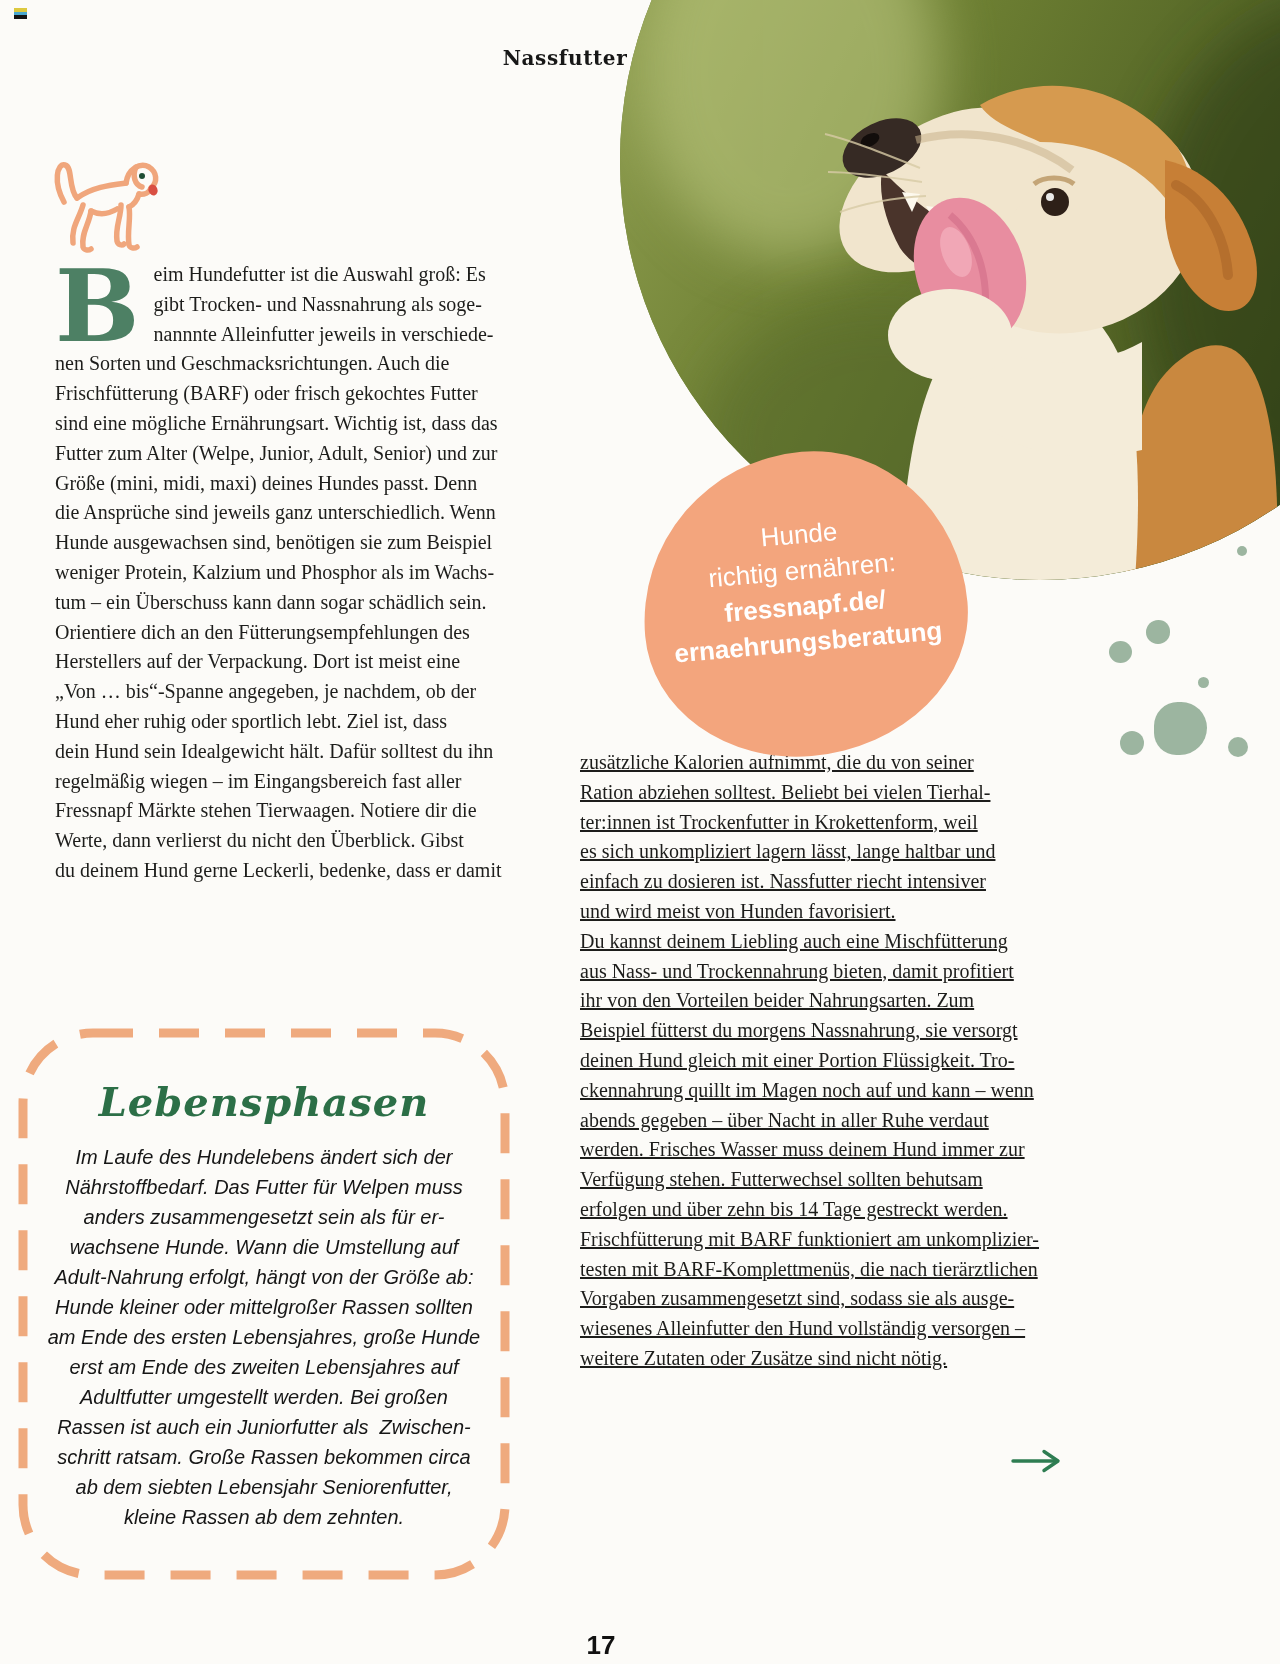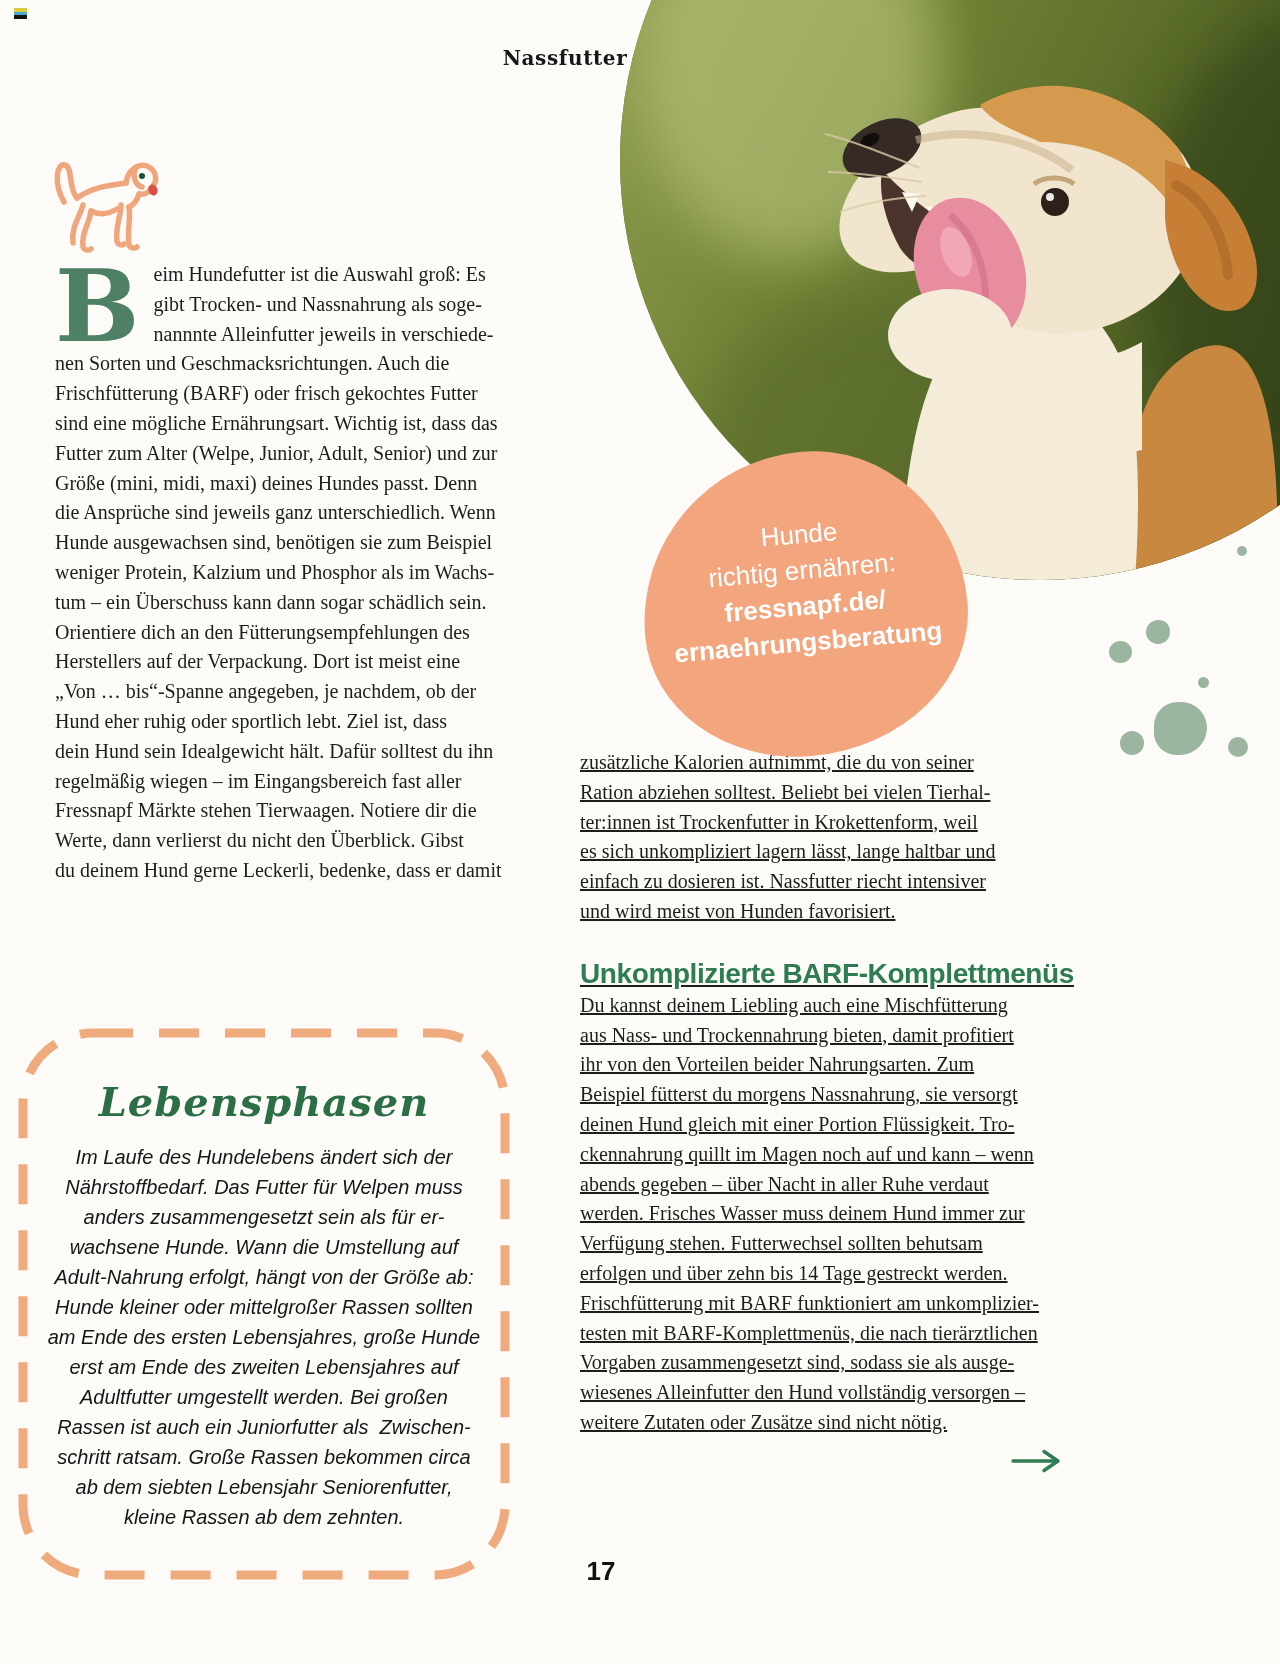--- a/index.html
+++ b/index.html
@@ -70,21 +70,21 @@
   .infobox h3{
     margin:50px 0 0 0; font-family:"DejaVu Serif", serif; font-weight:bold;
     font-size:40px; line-height:48px; color:#2c6f47; letter-spacing:1px;
   }
   .infobox .body{
     margin-top:16px; font-size:20px; line-height:30px; color:#161616;
     white-space:pre;
   }
 
   .page-number{
-    position:absolute; left:576px; top:1556px; width:50px; text-align:center;
+    position:absolute; left:576px; top:1630px; width:50px; text-align:center;
     font-family:"Liberation Sans", sans-serif; font-weight:bold; font-size:26px;
     color:#111;
   }
 </style>
 </head>
 <body>
 
 <div class="page">
 
   <div class="regmark">
@@ -203,21 +203,20 @@
 du deinem Hund gerne Leckerli, bedenke, dass er damit</span>
   </div>
 
   <div class="right-col">
     <div class="pre">zusätzliche Kalorien aufnimmt, die du von seiner
 Ration abziehen solltest. Beliebt bei vielen Tierhal-
 ter:innen ist Trockenfutter in Krokettenform, weil
 es sich unkompliziert lagern lässt, lange haltbar und
 einfach zu dosieren ist. Nassfutter riecht intensiver
 und wird meist von Hunden favorisiert.</div>
-    <h2>Unkomplizierte BARF-Komplettmenüs</h2>
     <div class="pre para2">Du kannst deinem Liebling auch eine Mischfütterung
 aus Nass- und Trockennahrung bieten, damit profitiert
 ihr von den Vorteilen beider Nahrungsarten. Zum
 Beispiel fütterst du morgens Nassnahrung, sie versorgt
 deinen Hund gleich mit einer Portion Flüssigkeit. Tro-
 ckennahrung quillt im Magen noch auf und kann – wenn
 abends gegeben – über Nacht in aller Ruhe verdaut
 werden. Frisches Wasser muss deinem Hund immer zur
 Verfügung stehen. Futterwechsel sollten behutsam
 erfolgen und über zehn bis 14 Tage gestreckt werden.

